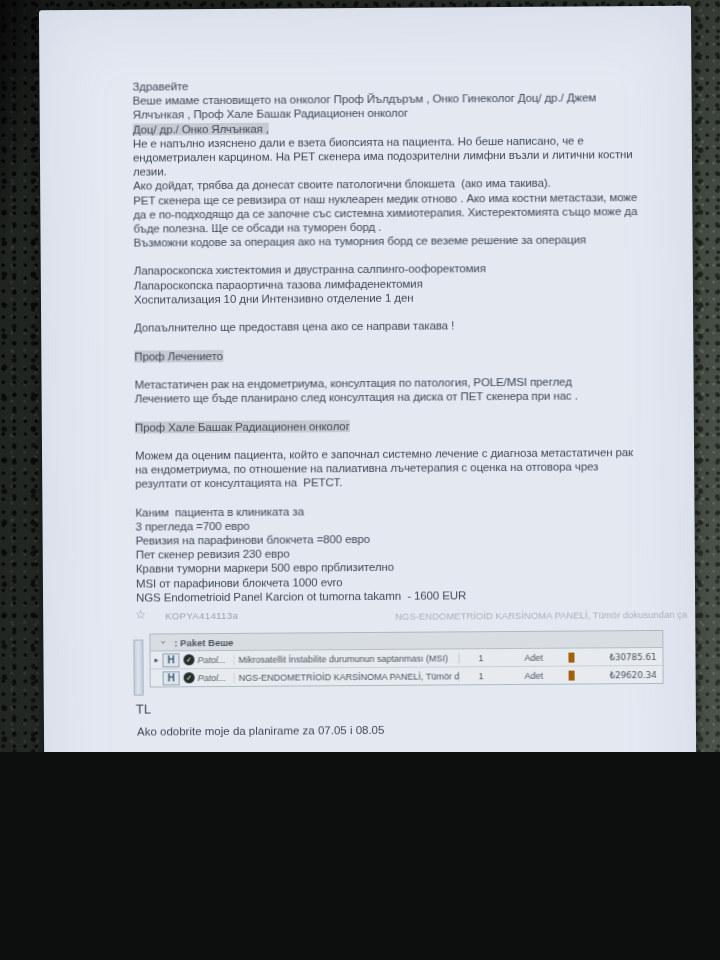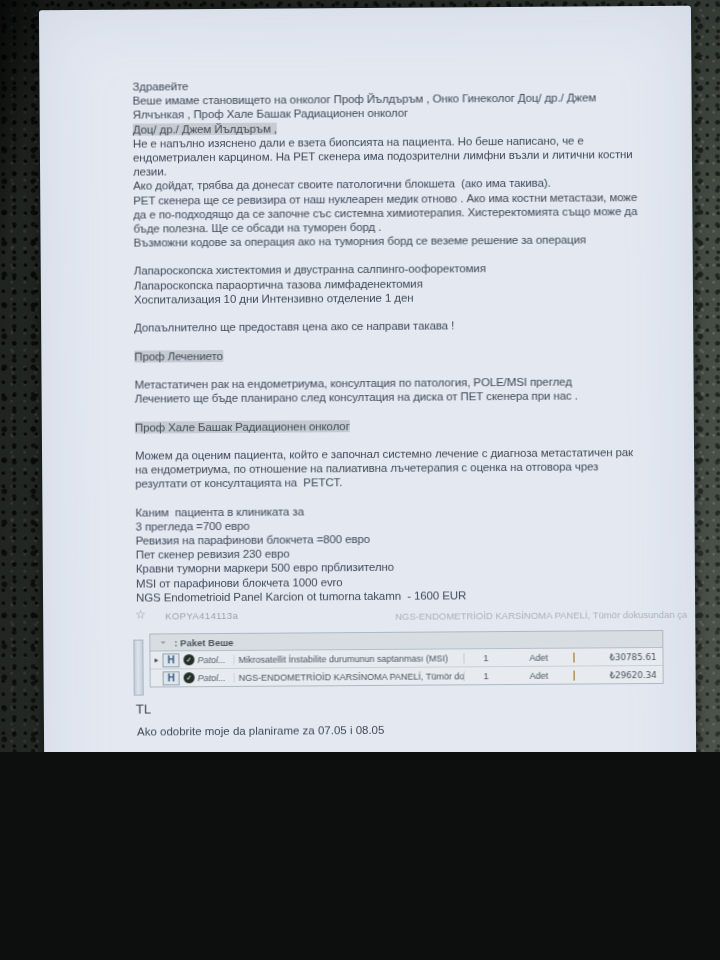--- a/index.html
+++ b/index.html
@@ -61,41 +61,41 @@
     color:#33587e;font-weight:bold;font-size:10px;line-height:11px;text-align:center;
     margin-right:4px;flex:none;}
   .c-ic{width:14px;flex:none;}
   .glyph{display:block;width:11px;height:11px;border-radius:50%;background:#233029;
     color:#fff;font-size:7px;line-height:11px;text-align:center;}
   .c-cat{width:36px;color:#55606b;flex:none;font-style:italic;}
   .c-desc{flex:1;border-left:1px solid #ccd5dc;padding-left:4px;white-space:nowrap;
     overflow:hidden;}
   .c-qty{width:24px;text-align:right;padding-right:4px;border-left:1px solid #bfc9d2;flex:none;}
   .c-unit{width:44px;padding-left:5px;flex:none;margin-left:32px;}
-  .c-price{width:82px;text-align:right;padding-right:6px;border-left:1px solid #a16207;
+  .c-price{width:82px;text-align:right;padding-right:6px;border-left:6px solid #a16207;
     flex:none;font-family:"DejaVu Sans",sans-serif;font-size:8.7px;}
   .tl-label{position:absolute;left:2px;top:100px;font-size:13px;color:#3f4956;}
 
   .closing{position:absolute;left:93px;top:716px;font-size:11.5px;color:#404b59;
     white-space:pre;}
 </style>
 </head>
 <body>
 
 <div class="scene">
   <div class="granite"></div>
 
   <div class="paper">
     <div class="paper-inner">
 
       <div class="doc-lines" id="doc-lines">
           <div class="line">Здравейте</div>
           <div class="line">Веше имаме становището на онколог Проф Йълдъръм , Онко Гинеколог Доц/ др./ Джем</div>
           <div class="line">Ялчънкая , Проф Хале Башак Радиационен онколог</div>
-          <div class="line"><span class="hl">Доц/ др./ Джем Йълдъръм ,</span></div>
+          <div class="line"><span class="hl">Доц/ др./ Онко Ялчънкая ,</span></div>
           <div class="line">Не е напълно изяснено дали е взета биопсията на пациента. Но беше написано, че е</div>
           <div class="line">ендометриален карцином. На PET скенера има подозрителни лимфни възли и литични костни</div>
           <div class="line">лезии.</div>
           <div class="line">Ако дойдат, трябва да донесат своите патологични блокшета  (ако има такива).</div>
           <div class="line">PET скенера ще се ревизира от наш нуклеарен медик отново . Ако има костни метастази, може</div>
           <div class="line">да е по-подходящо да се започне със системна химиотерапия. Хистеректомията също може да</div>
           <div class="line">бъде полезна. Ще се обсади на туморен борд .</div>
           <div class="line">Възможни кодове за операция ако на туморния борд се веземе решение за операция</div>
           <div class="line">&nbsp;</div>
           <div class="line">Лапароскопска хистектомия и двустранна салпинго-оофоректомия</div>

